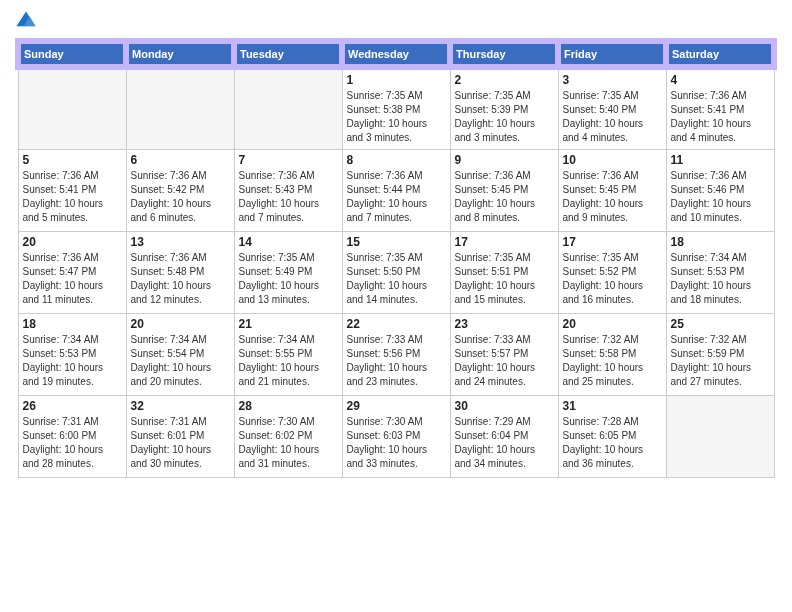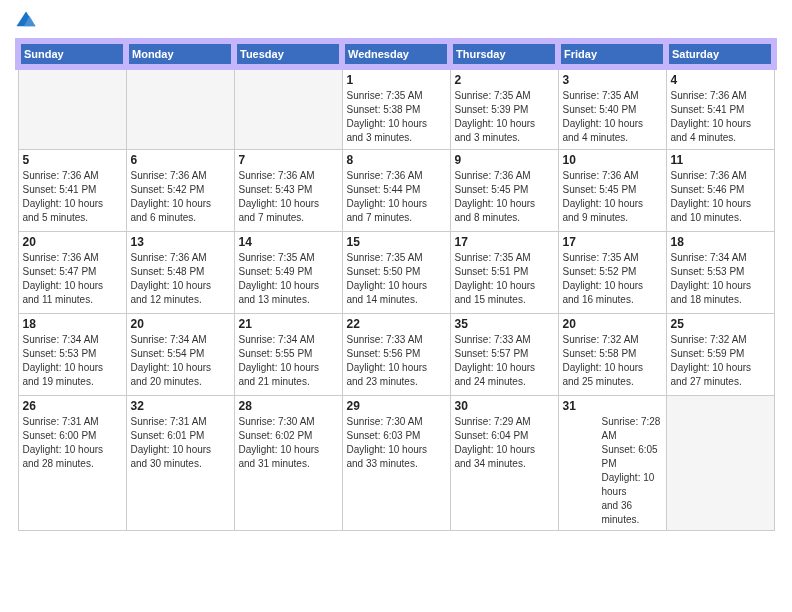--- a/index.html
+++ b/index.html
@@ -280,21 +280,21 @@
 and 21 minutes.</div>
           </td>
           <td>
             <div class="day-number">22</div>
             <div class="day-info" style="white-space: pre-line;">Sunrise: 7:33 AM
 Sunset: 5:56 PM
 Daylight: 10 hours
 and 23 minutes.</div>
           </td>
           <td>
-            <div class="day-number">35</div>
+            <div class="day-number">23</div>
             <div class="day-info" style="white-space: pre-line;">Sunrise: 7:33 AM
 Sunset: 5:57 PM
 Daylight: 10 hours
 and 24 minutes.</div>
           </td>
           <td>
             <div class="day-number">20</div>
             <div class="day-info" style="white-space: pre-line;">Sunrise: 7:32 AM
 Sunset: 5:58 PM
 Daylight: 10 hours
@@ -339,21 +339,21 @@
           </td>
           <td>
             <div class="day-number">30</div>
             <div class="day-info" style="white-space: pre-line;">Sunrise: 7:29 AM
 Sunset: 6:04 PM
 Daylight: 10 hours
 and 34 minutes.</div>
           </td>
           <td>
             <div class="day-number">31</div>
-            <div class="day-info" style="white-space: pre-line; margin-left: 39px;">Sunrise: 7:28 AM
+            <div class="day-info" style="white-space: pre-line;">Sunrise: 7:28 AM
 Sunset: 6:05 PM
 Daylight: 10 hours
 and 36 minutes.</div>
           </td>
           <td class="empty"></td>
         </tr>
       </tbody>
   </table>
 </div>
 

